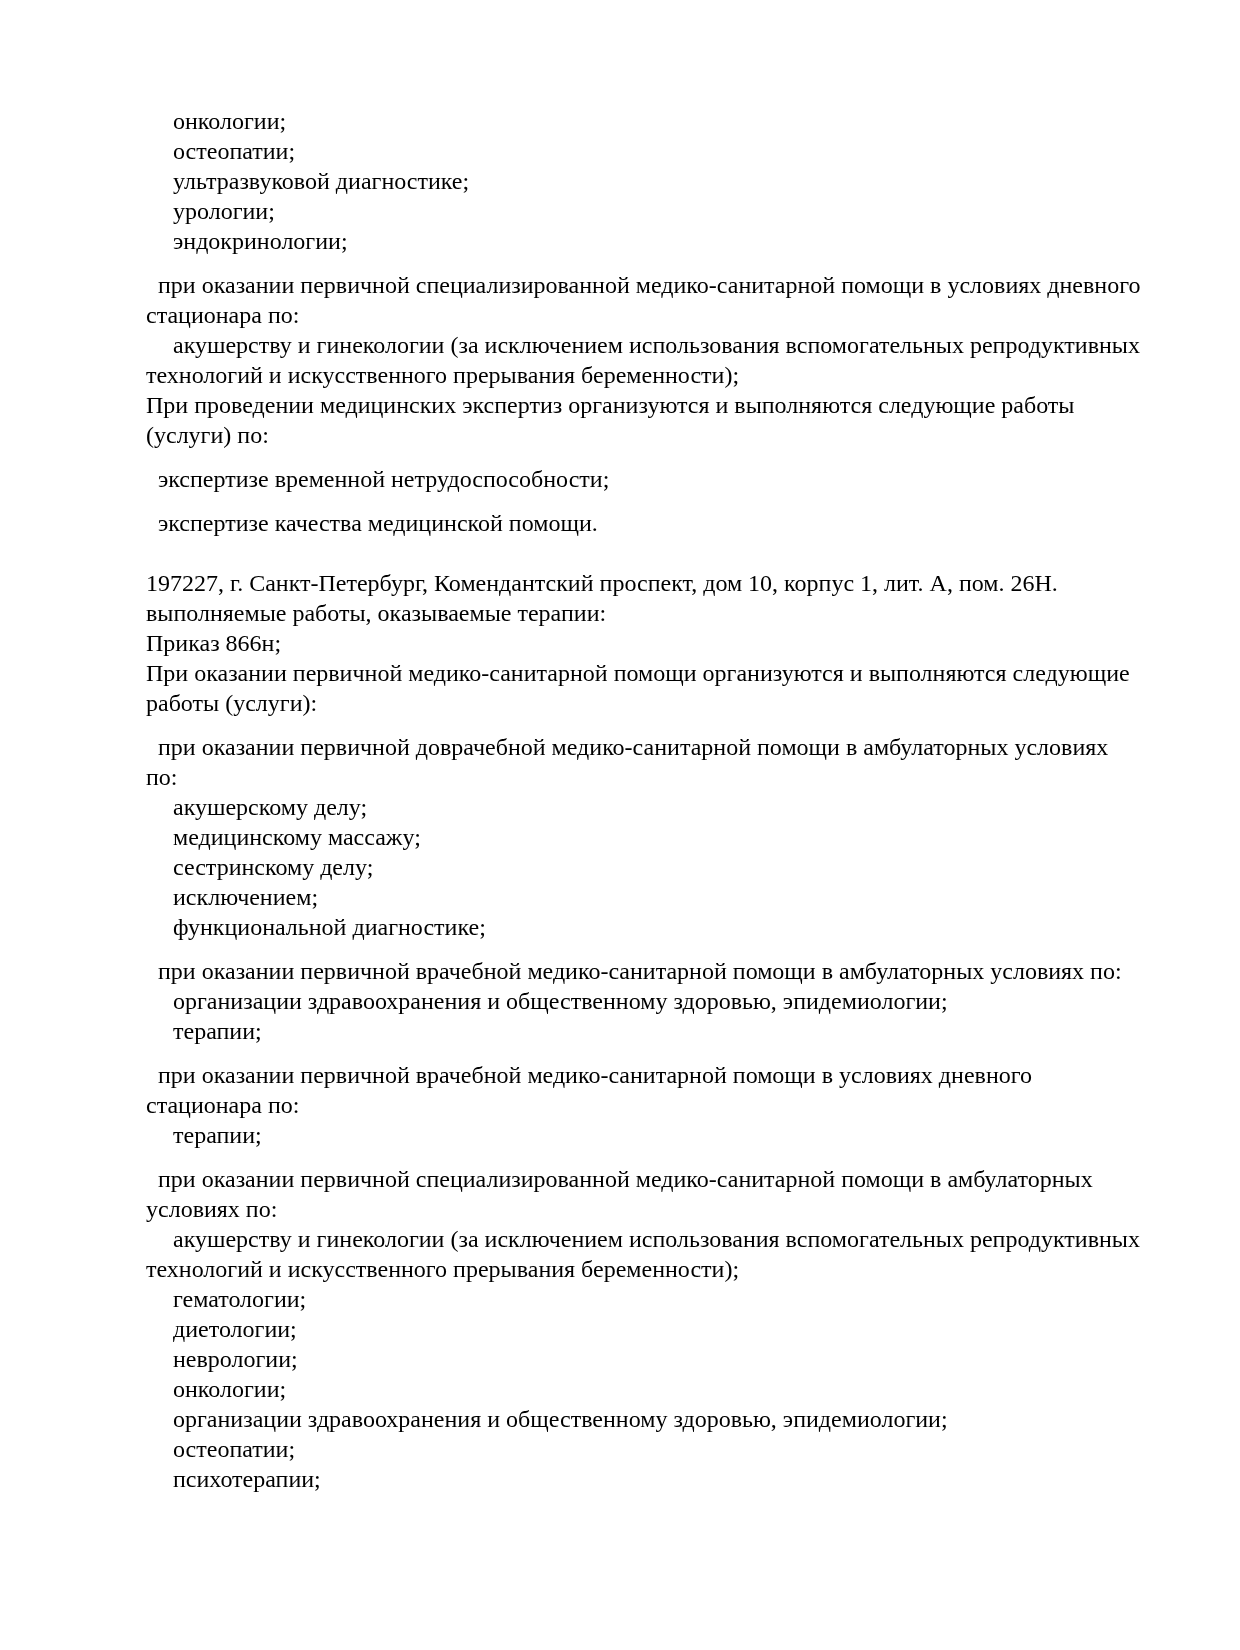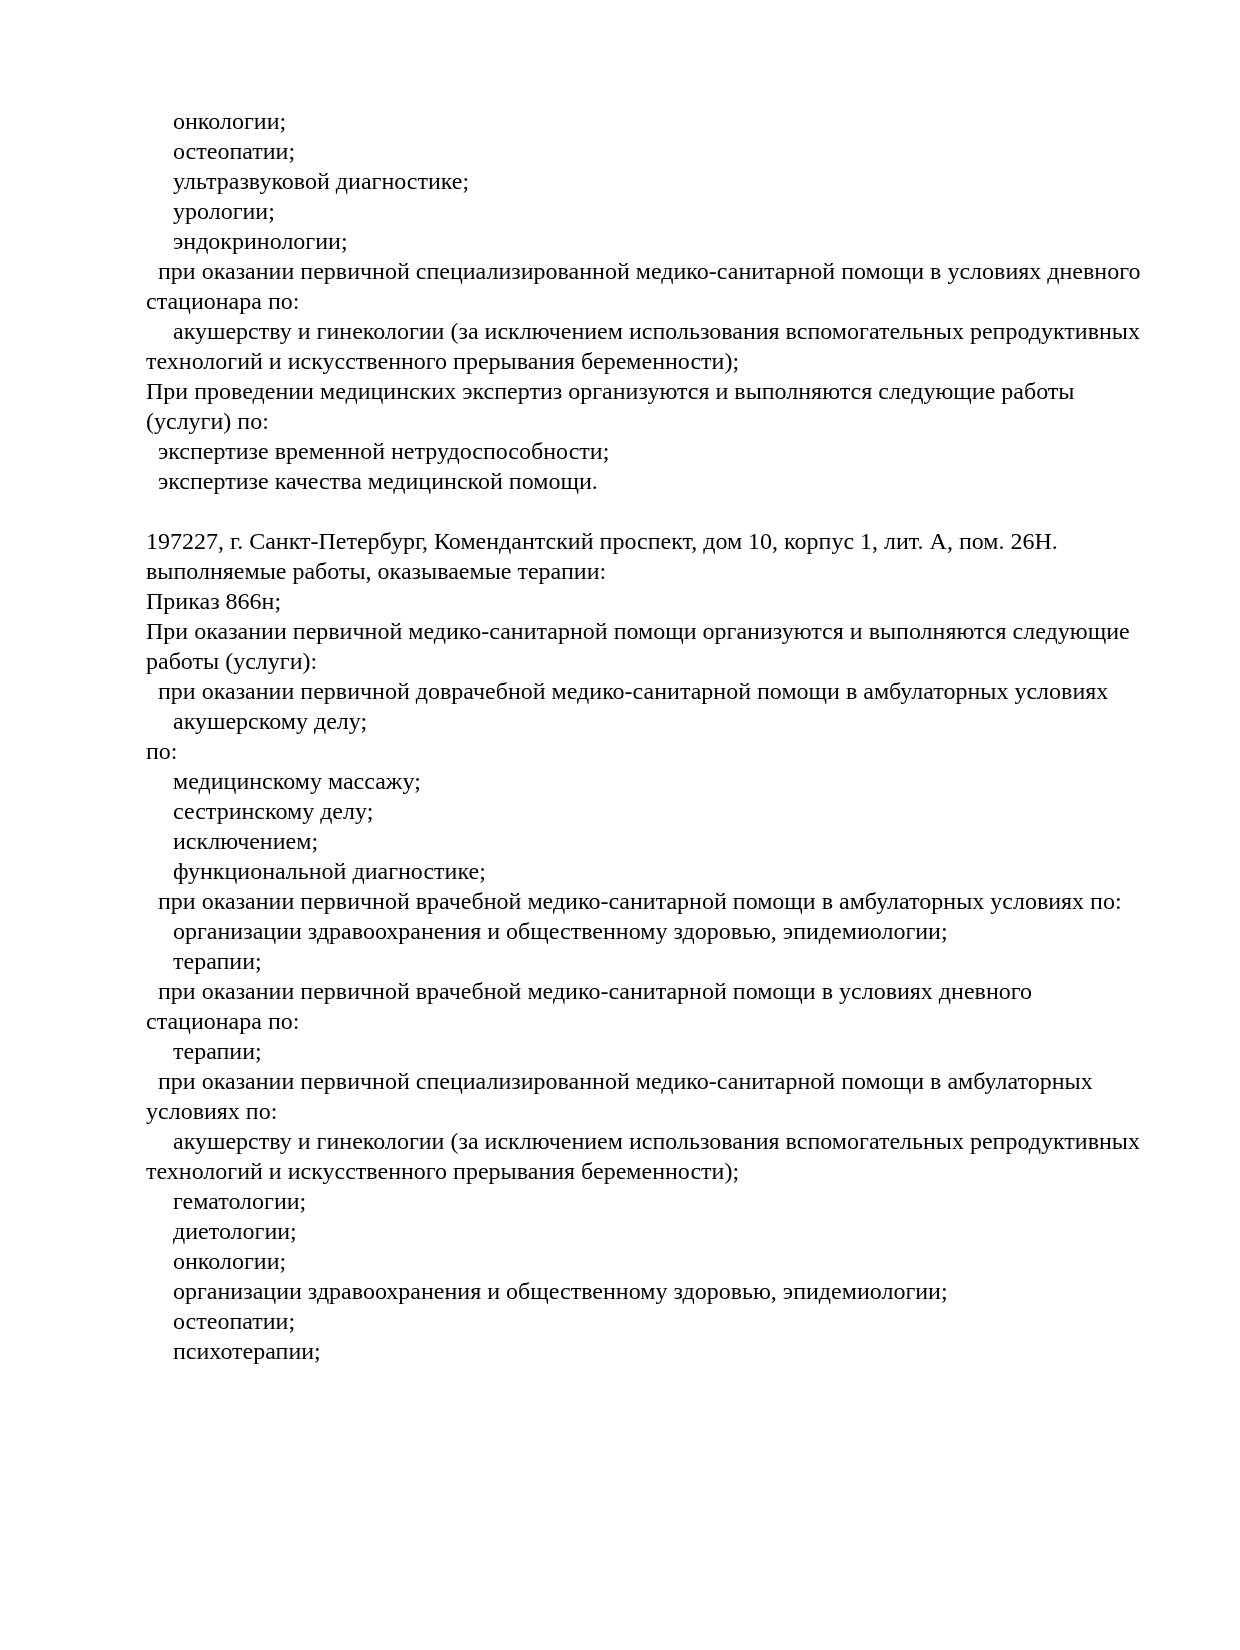--- a/index.html
+++ b/index.html
@@ -23,21 +23,21 @@
     color: #000000;
     font-family: "Liberation Serif", "DejaVu Serif", serif;
     font-size: 24px;
     line-height: 30px;
   }
   .doc-line {
     white-space: pre;
     min-height: 30px;
   }
   .doc-line.indent-0 { padding-left: 0; }
-  .doc-line.indent-1 { padding-left: 12px; }
+  .doc-line.indent-1 { padding-left: 12px; margin-top: 14px; }
   .doc-line.indent-2 { padding-left: 27px; }
 </style>
 </head>
 <body>
 
 <div class="page">
   <div>
 
       <div class="doc-line indent-2">онкологии;</div>
 
@@ -72,23 +72,23 @@
       <div class="doc-line indent-0">выполняемые работы, оказываемые терапии:</div>
 
       <div class="doc-line indent-0">Приказ 866н;</div>
 
       <div class="doc-line indent-0">При оказании первичной медико-санитарной помощи организуются и выполняются следующие</div>
 
       <div class="doc-line indent-0">работы (услуги):</div>
 
       <div class="doc-line indent-1">при оказании первичной доврачебной медико-санитарной помощи в амбулаторных условиях</div>
 
+      <div class="doc-line indent-0">по:</div>
+
       <div class="doc-line indent-2">акушерскому делу;</div>
-
-      <div class="doc-line indent-0">по:</div>
 
       <div class="doc-line indent-2">медицинскому массажу;</div>
 
       <div class="doc-line indent-2">сестринскому делу;</div>
 
       <div class="doc-line indent-2">исключением;</div>
 
       <div class="doc-line indent-2">функциональной диагностике;</div>
 
       <div class="doc-line indent-1">при оказании первичной врачебной медико-санитарной помощи в амбулаторных условиях по:</div>
@@ -109,20 +109,21 @@
 
       <div class="doc-line indent-2">акушерству и гинекологии (за исключением использования вспомогательных репродуктивных</div>
 
       <div class="doc-line indent-0">технологий и искусственного прерывания беременности);</div>
 
       <div class="doc-line indent-2">гематологии;</div>
 
 
       <div class="doc-line indent-2">диетологии;</div>
 
+      <div class="doc-line indent-2">неврологии;</div>
 
       <div class="doc-line indent-2">онкологии;</div>
 
       <div class="doc-line indent-2">организации здравоохранения и общественному здоровью, эпидемиологии;</div>
 
       <div class="doc-line indent-2">остеопатии;</div>
 
       <div class="doc-line indent-2">психотерапии;</div>
     </div>
 </div>

